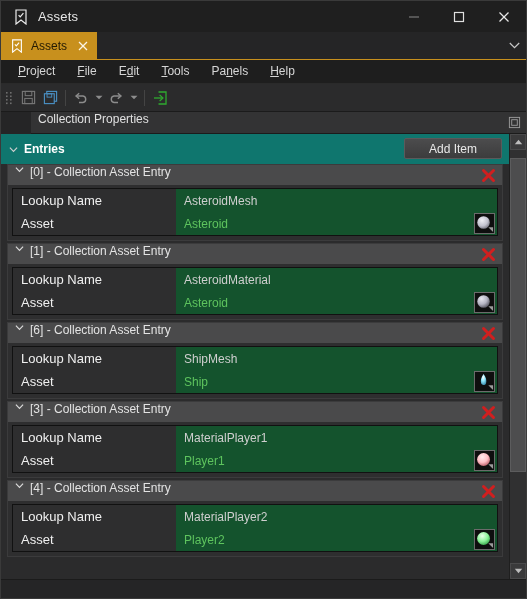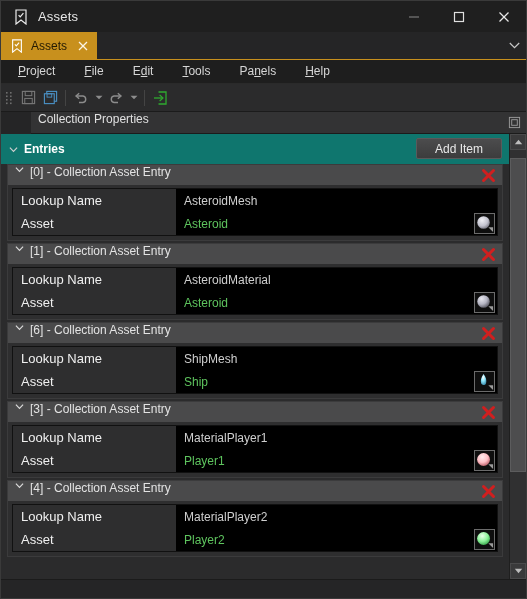--- a/index.html
+++ b/index.html
@@ -88,21 +88,21 @@
   }
 
   
   .menubar {
     height: 23px;
     flex: 0 0 23px;
     background: #1e1e1e;
     display: flex;
     align-items: center;
     padding-left: 8px;
-    gap: 11px;
+    gap: 4px;
     border-bottom: 1px solid #2a2a2a;
   }
   .menu-item {
     padding: 0 9px;
     height: 23px;
     line-height: 23px;
     font-size: 12px;
     color: #d6d6d6;
     white-space: nowrap;
   }
@@ -192,21 +192,21 @@
   .entries-label {
     font-size: 12px;
     font-weight: bold;
     color: #ffffff;
   }
   .add-item-btn {
     position: absolute;
     right: 7px; top: 4px;
     height: 21px;
     min-width: 78px;
-    padding: 0 18px;
+    padding: 0 24px;
     background: linear-gradient(#4c4c4d, #3c3c3d);
     border: 1px solid #5a5a5b;
     border-radius: 2px;
     color: #e8e8e8;
     font-size: 12px;
     display: flex; align-items: center; justify-content: center;
     box-sizing: border-box;
   }
 
   
@@ -257,21 +257,21 @@
     box-sizing: border-box;
   }
   .field-value {
     flex: 1 1 auto;
     min-width: 0;
     display: flex;
     align-items: center;
     padding-left: 8px;
     font-size: 12px;
     color: #cfcfcf;
-    background: #000000;
+    background: #14532d;
     box-sizing: border-box;
   }
   .field-value.asset {
     color: #5ec45e;
     position: relative;
   }
   .thumb {
     position: absolute;
     right: 2px; top: 1px;
     width: 21px; height: 21px;

